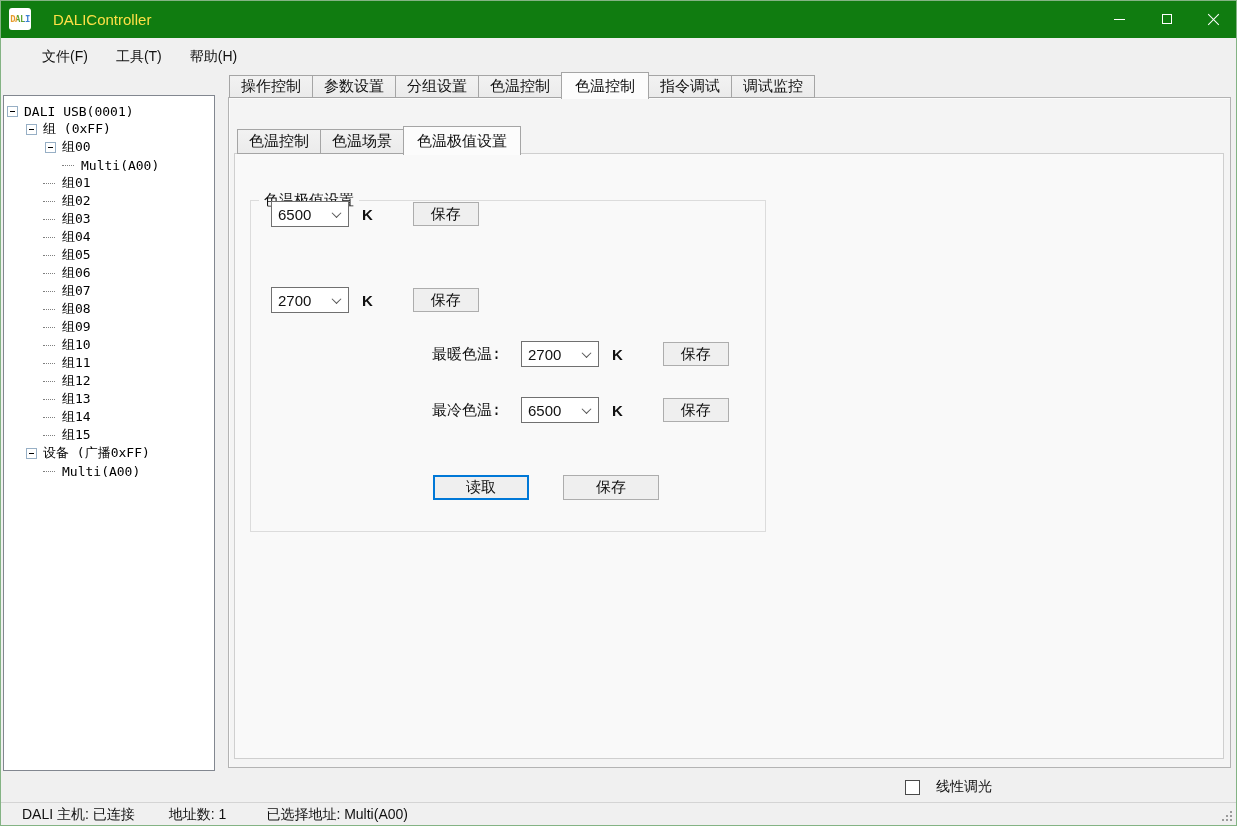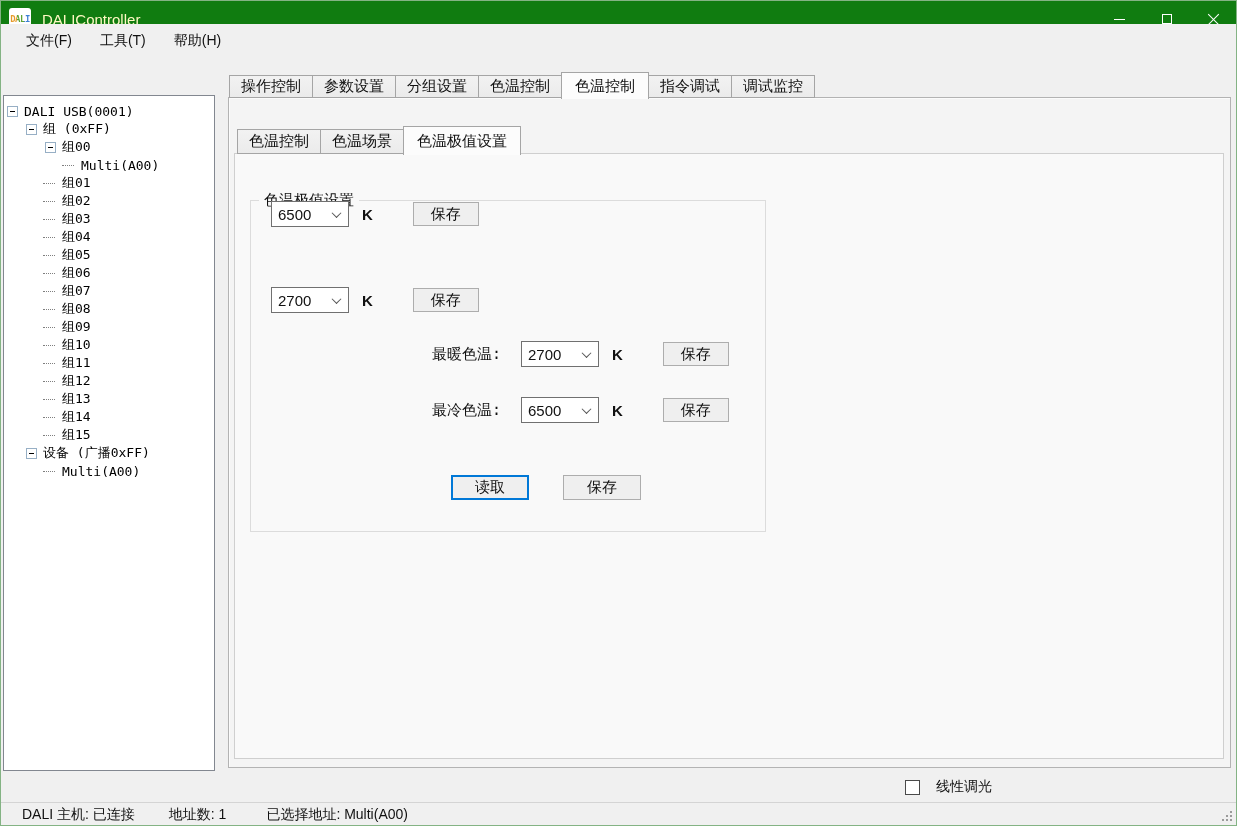--- a/index.html
+++ b/index.html
@@ -16,32 +16,32 @@
   .titlebar{position:absolute;left:0;top:0;right:0;height:38px;background:var(--titlebar,#107C10);display:flex;align-items:center;}
   .app-icon{width:22px;height:22px;margin-left:9px;background:#fff;border-radius:3px;
     display:flex;align-items:center;justify-content:center;flex:none;
     font-family:"DejaVu Sans Mono","Liberation Mono",monospace;font-size:9px;font-weight:bold;letter-spacing:-0.5px;text-align:center;}
   .app-icon span{color:#D98A1E;}
   @supports ((-webkit-background-clip:text) or (background-clip:text)){
     .app-icon span{
       background:linear-gradient(90deg,#E69A28 0%,#E69A28 34%,#5FA332 34%,#5FA332 68%,#3B7FD4 68%);
       -webkit-background-clip:text;background-clip:text;color:transparent;}
   }
-  .title-text{color:#fef9c3;font-size:15px;margin-left:11px;white-space:nowrap;}
+  .title-text{color:#fde047;font-size:15px;margin-left:22px;white-space:nowrap;}
   .tb-btns{margin-left:auto;display:flex;height:100%;}
   .tb-btn{width:47px;height:100%;display:flex;align-items:center;justify-content:center;}
   .glyph-min{width:11px;height:1px;background:#fff;}
   .glyph-max{width:10px;height:10px;border:1px solid #fff;box-sizing:border-box;}
   .glyph-close{position:relative;width:13px;height:13px;}
   .glyph-close::before,.glyph-close::after{content:"";position:absolute;left:-1px;right:-1px;top:6px;height:1px;background:#fff;}
   .glyph-close::before{transform:rotate(45deg);}
   .glyph-close::after{transform:rotate(-45deg);}
 
   
-  .menubar{position:absolute;left:0;top:24px;right:0;height:33px;background:#F0F0F0;display:flex;align-items:center;padding-left:12px;font-size:14px;}
+  .menubar{position:absolute;left:0;top:40px;right:0;height:33px;background:#F0F0F0;display:flex;align-items:center;padding-left:28px;font-size:14px;}
   .menu-item{padding:0 14px;height:100%;display:flex;align-items:center;white-space:nowrap;}
 
   
   .tree-panel{position:absolute;left:3px;top:95px;width:212px;height:676px;background:#fff;
     border:1px solid #828790;box-sizing:border-box;overflow:hidden;padding-top:6px;
     font-family:"DejaVu Sans Mono","Liberation Mono",monospace;font-size:13px;color:#000;}
   .tree-row{height:18px;display:flex;align-items:center;white-space:nowrap;}
   .tree-indent{flex:none;height:1px;}
   .tree-expander{width:11px;height:11px;box-sizing:border-box;border:1px solid #97AFC5;background:#fff;position:relative;flex:none;margin-right:4px;}
   .tree-expander::after{content:"";position:absolute;left:2px;right:2px;top:4px;border-top:1px solid #000;}
@@ -72,21 +72,21 @@
   .form-row:nth-of-type(4){top:196px;}
   .f-label{width:250px;text-align:right;font-size:15px;white-space:nowrap;}
   .f-combo{width:78px;height:26px;margin-left:20px;background:#fff;border:1px solid #707070;box-sizing:border-box;
     display:flex;align-items:center;padding-left:6px;font-size:15px;font-family:"Liberation Sans",sans-serif;}
   .chevron-down{margin-left:auto;margin-right:8px;width:6px;height:6px;border-right:1.4px solid #555;border-bottom:1.4px solid #555;
     transform:rotate(45deg) translate(-1px,-1px);flex:none;}
   .f-unit{margin-left:13px;font-size:15px;font-weight:700;font-family:"Liberation Sans",sans-serif;}
   .f-save{margin-left:40px;width:66px;height:24px;background:#EFEFEF;border:1px solid #ADADAD;box-sizing:border-box;
     display:flex;align-items:center;justify-content:center;font-size:15px;cursor:default;}
   .btn-row{position:absolute;top:274px;left:76px;right:0;display:flex;justify-content:center;gap:34px;}
-  .btn{width:78px;height:25px;background:#EFEFEF;border:1px solid #ADADAD;box-sizing:border-box;
+  .btn{width:96px;height:25px;background:#EFEFEF;border:1px solid #ADADAD;box-sizing:border-box;
     display:flex;align-items:center;justify-content:center;font-size:15px;cursor:default;}
   .btn.focused{border:2px solid var(--focus,#0078D7);}
 
   
   .footer-check{position:absolute;left:905px;top:778px;display:flex;align-items:center;gap:16px;font-size:14px;z-index:2;
     font-family:"DejaVu Sans Mono","Liberation Mono",monospace;}
   .checkbox-box{width:15px;height:15px;background:#fff;border:1px solid #4A4A4A;box-sizing:border-box;flex:none;}
   .statusbar{position:absolute;left:0;right:0;bottom:0;height:23px;background:#F0F0F0;border-top:1px solid #D4D4D4;
     display:flex;align-items:center;font-size:14px;color:#111;}
   .status-item{white-space:nowrap;}

